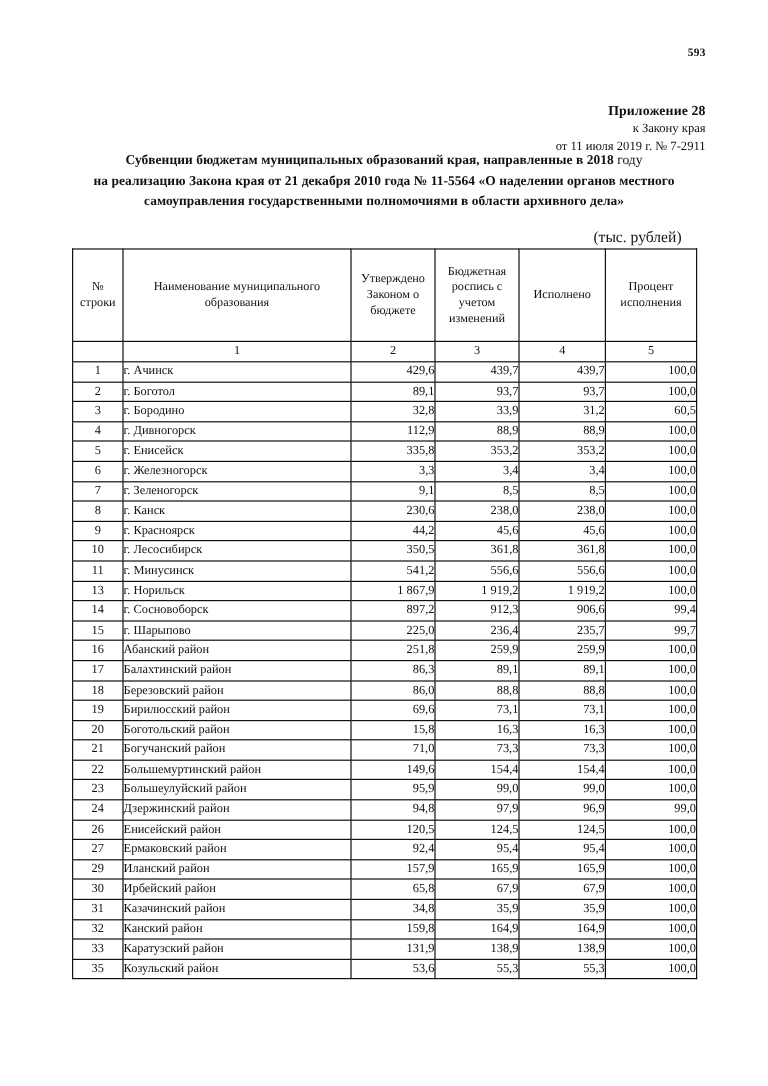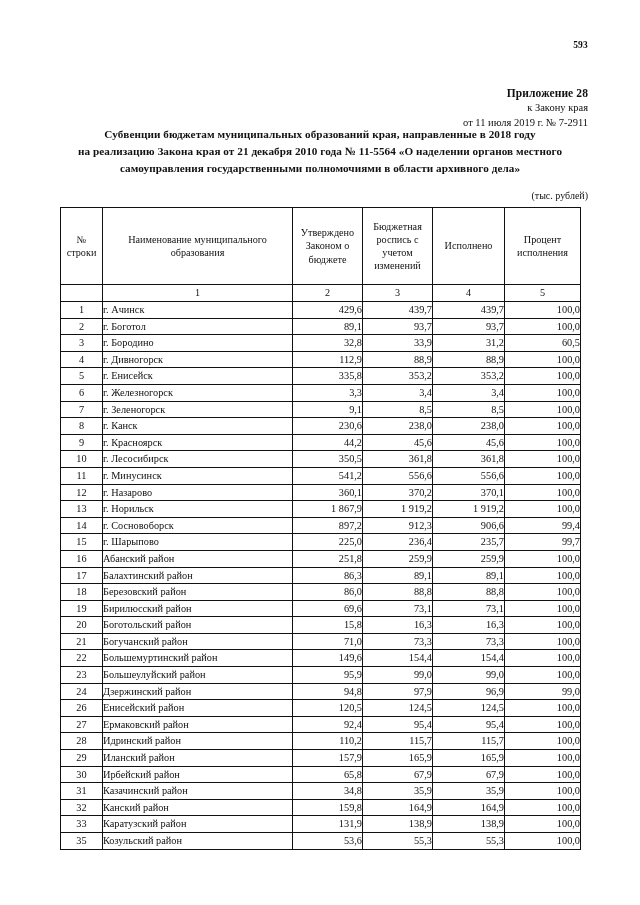--- a/index.html
+++ b/index.html
@@ -65,29 +65,29 @@
     font-size: 11.2px;
     font-weight: 700;
     line-height: 1.52;
     letter-spacing: 0.05px;
   }
   .doc-title .ln {
     display: block;
     white-space: nowrap;
   }
   .doc-title .reg {
-    font-weight: 700;
+    font-weight: 400;
   }
 
   
   .units {
     position: absolute;
     top: 190px;
-    right: 52px;
-    font-size: 10px;
+    right: 72px;
+    font-size: 13px;
     text-align: center;
   }
 
   
   .tbl-wrap {
     position: absolute;
     top: 207px;
     left: 60px;
     width: 520px;
   }
@@ -296,28 +296,20 @@
           </tr>
           <tr>
             <td class="num">11</td>
             <td class="name">г. Минусинск</td>
             <td class="val">541,2</td>
             <td class="val">556,6</td>
             <td class="val">556,6</td>
             <td class="val">100,0</td>
           </tr>
           <tr>
-            <td class="num">12</td>
-            <td class="name">г. Назарово</td>
-            <td class="val">360,1</td>
-            <td class="val">370,2</td>
-            <td class="val">370,1</td>
-            <td class="val">100,0</td>
-          </tr>
-          <tr>
             <td class="num">13</td>
             <td class="name">г. Норильск</td>
             <td class="val">1 867,9</td>
             <td class="val">1 919,2</td>
             <td class="val">1 919,2</td>
             <td class="val">100,0</td>
           </tr>
           <tr>
             <td class="num">14</td>
             <td class="name">г. Сосновоборск</td>
@@ -416,28 +408,20 @@
           </tr>
           <tr>
             <td class="num">27</td>
             <td class="name">Ермаковский район</td>
             <td class="val">92,4</td>
             <td class="val">95,4</td>
             <td class="val">95,4</td>
             <td class="val">100,0</td>
           </tr>
           <tr>
-            <td class="num">28</td>
-            <td class="name">Идринский район</td>
-            <td class="val">110,2</td>
-            <td class="val">115,7</td>
-            <td class="val">115,7</td>
-            <td class="val">100,0</td>
-          </tr>
-          <tr>
             <td class="num">29</td>
             <td class="name">Иланский район</td>
             <td class="val">157,9</td>
             <td class="val">165,9</td>
             <td class="val">165,9</td>
             <td class="val">100,0</td>
           </tr>
           <tr>
             <td class="num">30</td>
             <td class="name">Ирбейский район</td>

